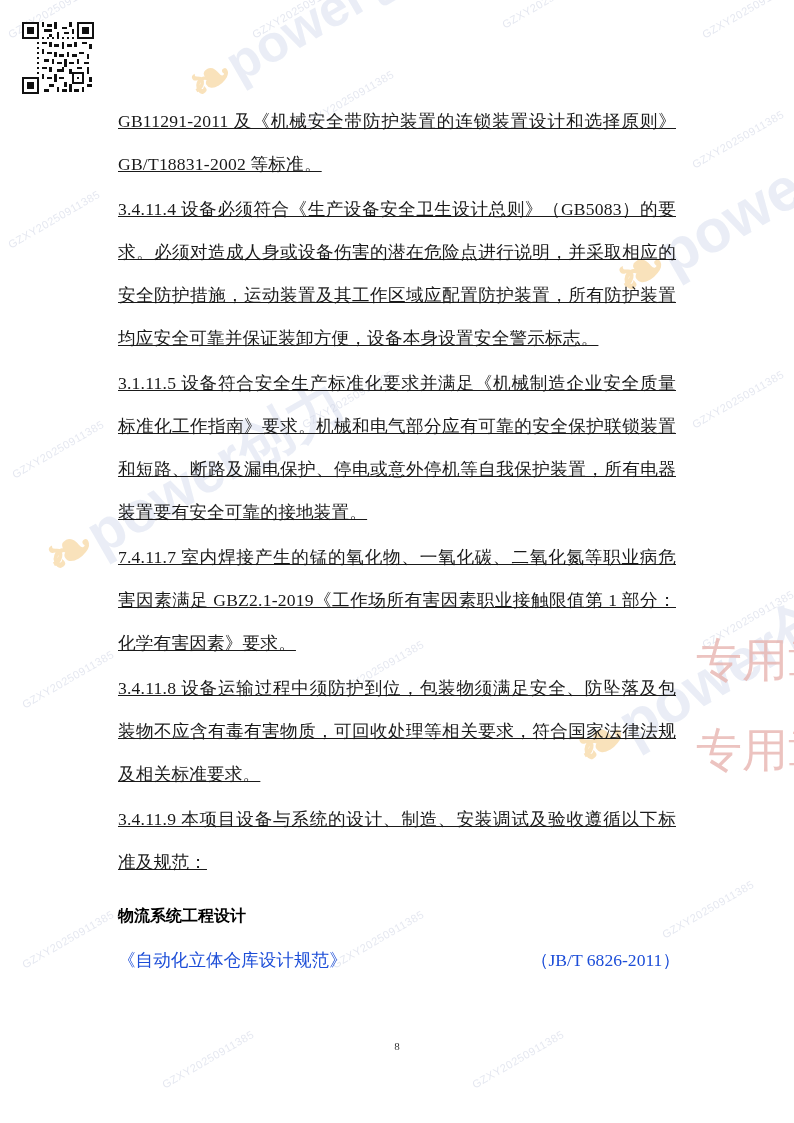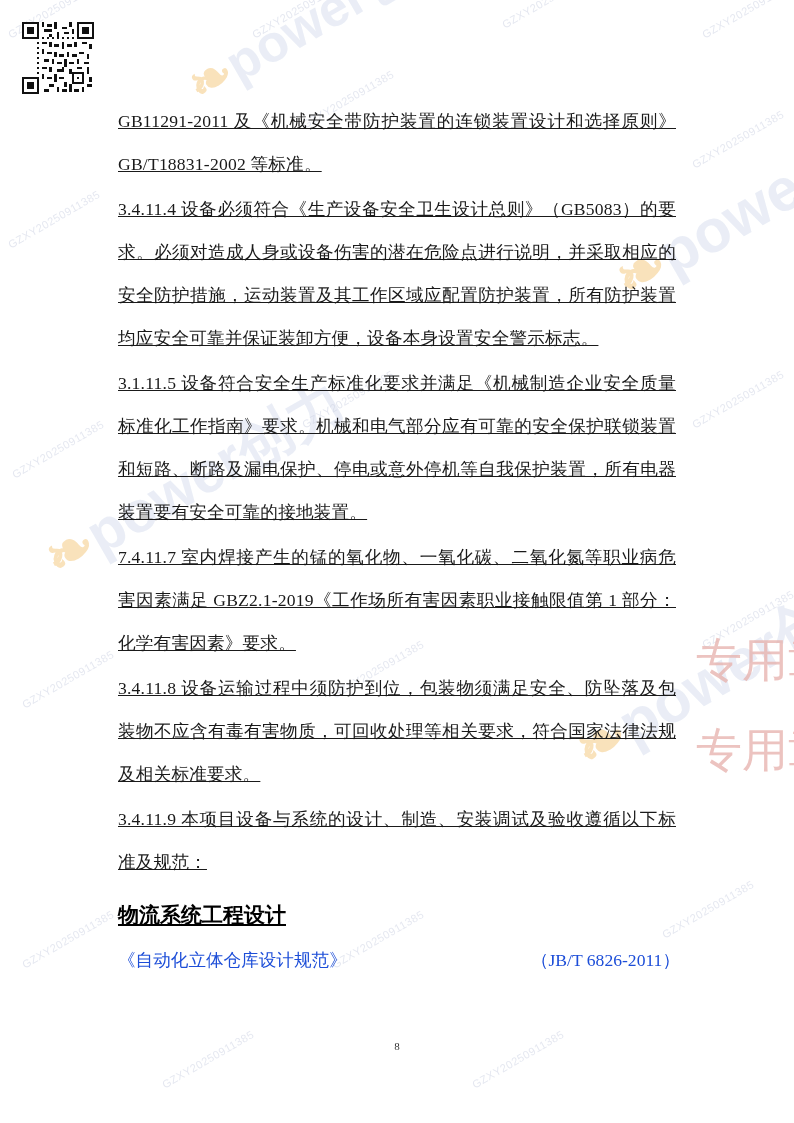--- a/index.html
+++ b/index.html
@@ -84,25 +84,24 @@
     font-size: 17.6px;
     line-height: 43px;
     color: #1a1a1a;
     text-align: justify;
     text-justify: inter-ideograph;
     letter-spacing: .2px;
     text-decoration: underline;
   }
   p.heading {
     margin: 10px 0 2px 0;
-    font-size: 21px;
+    font-size: 16px;
     line-height: 43px;
     font-weight: bold;
     color: #000000;
-    text-decoration: underline;
   }
   .std-row {
     display: flex;
     justify-content: space-between;
     align-items: flex-end;
     font-size: 17.6px;
     line-height: 43px;
     color: #1d4ed8;
   }
   .std-row .code { white-space: nowrap; }

